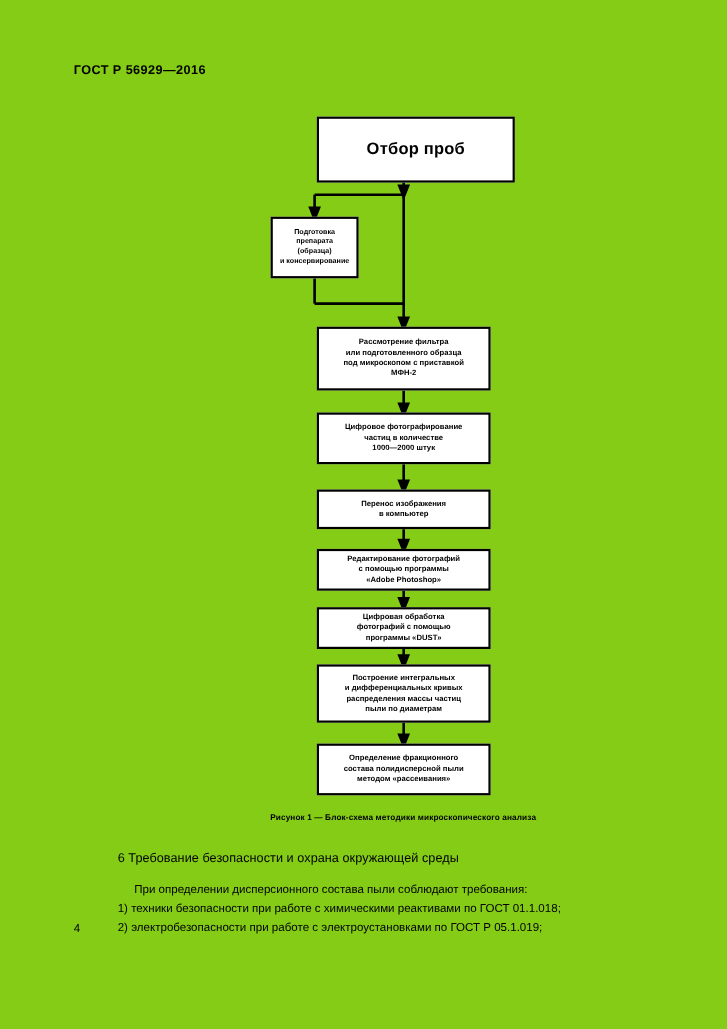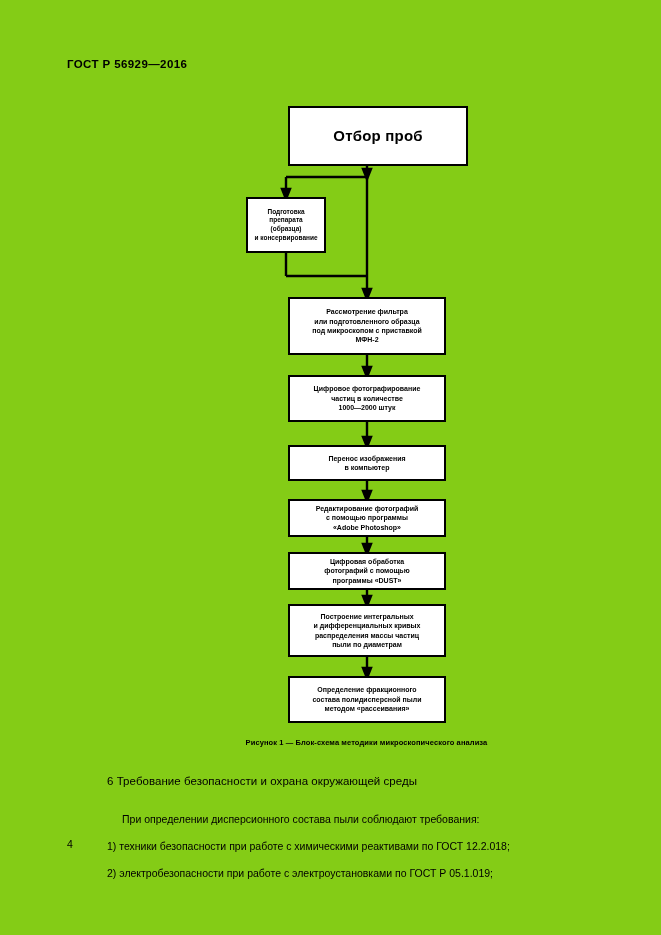--- a/index.html
+++ b/index.html
@@ -145,21 +145,20 @@
     position: absolute;
     left: 107px;
     top: 801px;
     width: 470px;
     font-size: 10.5px;
     line-height: 1.62;
   }
   .body-block .body-line {
     display: block;
     white-space: nowrap;
-    margin-top: 10px;
   }
   .body-block .body-line.indented {
     text-indent: 15px;
   }
 
   
   .page-number {
     position: absolute;
     left: 67px;
     top: 838px;
@@ -267,19 +266,19 @@
     </div>
 
   </div>
 
   <div class="figure-caption">Рисунок 1 — Блок-схема методики микроскопического анализа</div>
 
   <div class="section-heading">6 Требование безопасности и охрана окружающей среды</div>
 
   <div class="body-block">
     <span class="body-line indented">При определении дисперсионного состава пыли соблюдают требования:</span>
-    <span class="body-line">1) техники безопасности при работе с химическими реактивами по ГОСТ 12.2.018;</span>
+    <span class="body-line">1) техники безопасности при работе с химическими реактивами по ГОСТ 01.1.018;</span>
     <span class="body-line">2) электробезопасности при работе с электроустановками по ГОСТ Р 05.1.019;</span>
   </div>
 
   <div class="page-number">4</div>
 
 </div>
 
 </body></html>

